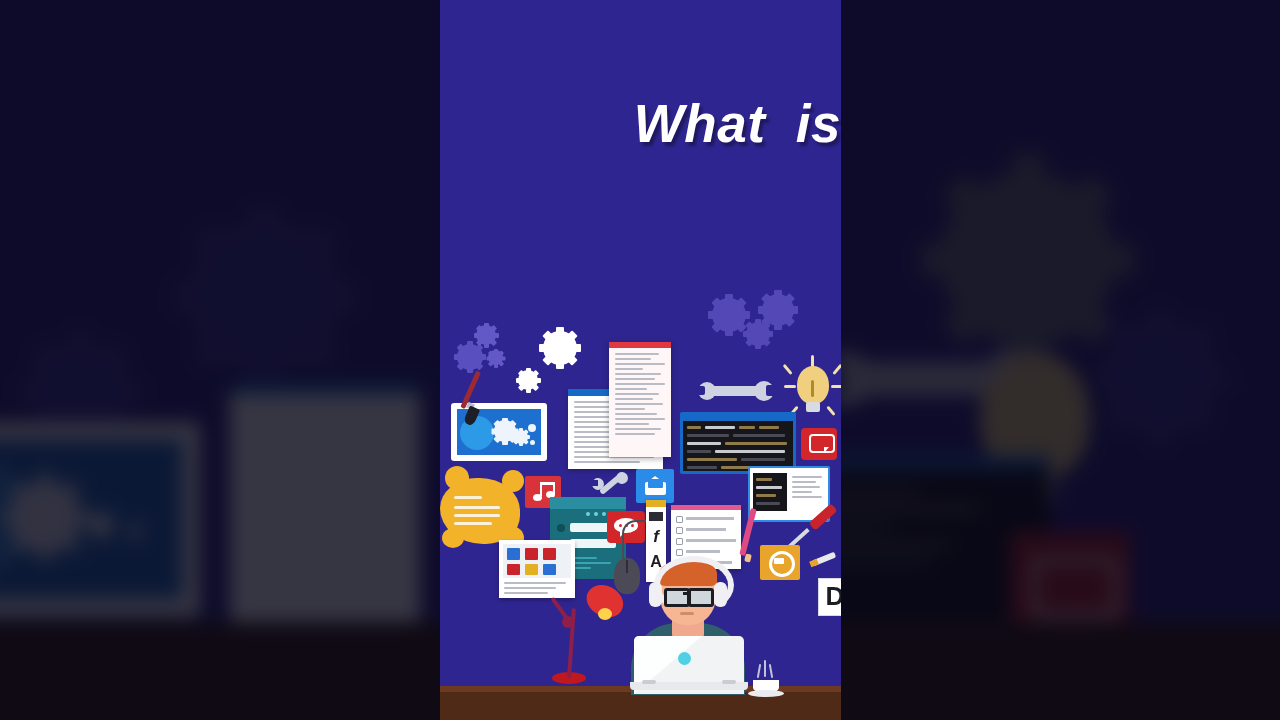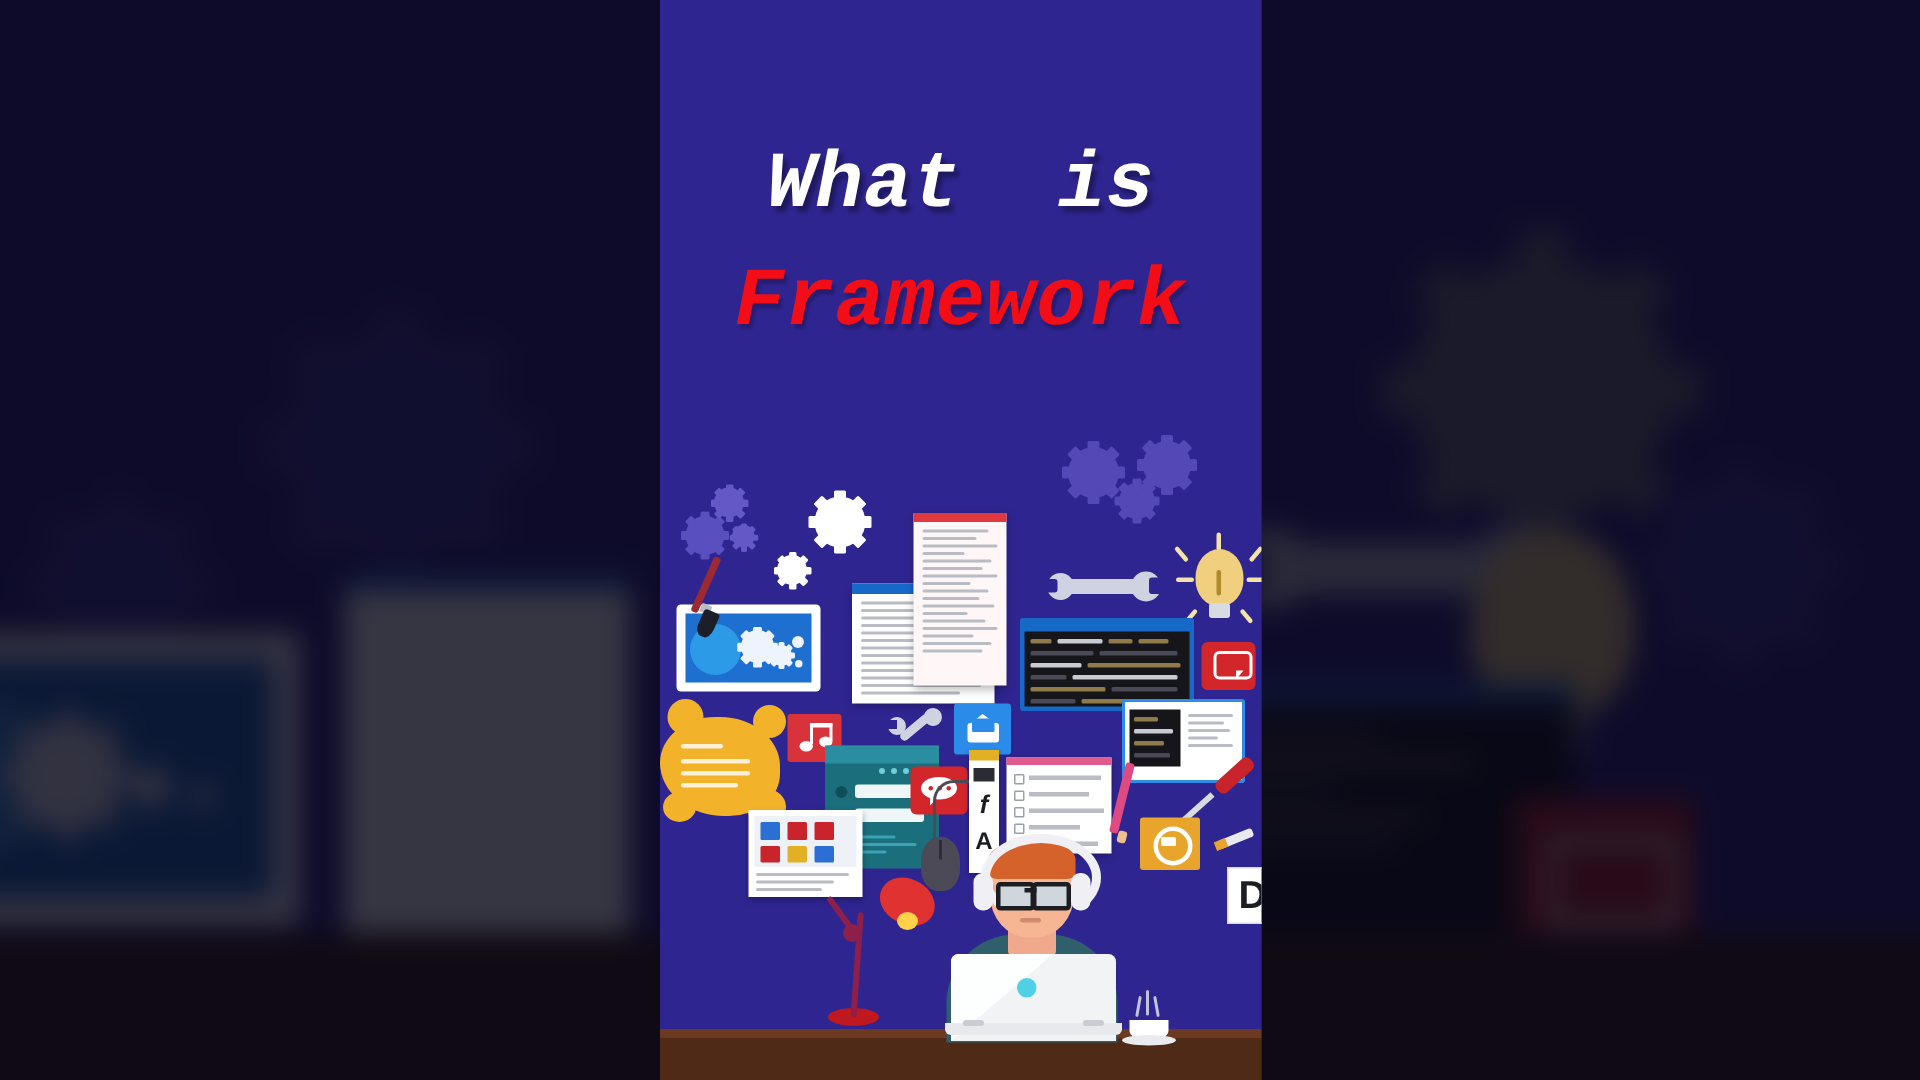--- a/index.html
+++ b/index.html
@@ -28,21 +28,21 @@
   }
 
   
   .panel{
     position:absolute;left:440px;top:0;width:401px;height:720px;
     overflow:hidden;background:#2f2590;
   }
   .panel-bg{position:absolute;inset:0;background:#2f2590;}
 
   
-  .title-wrap{position:absolute;left:0;top:96px;width:401px;text-align:center;z-index:40;font-family:Liberation Mono, monospace;}
+  .title-wrap{position:absolute;left:0;top:96px;width:401px;text-align:right;z-index:40;}
   .t-line{
     display:block;font-style:italic;font-weight:bold;
     letter-spacing:.5px;line-height:1.04;white-space:pre;
   }
   .t-white{
     font-size:53px;color:#ffffff;
     text-shadow:3px 4px 3px rgba(0,0,0,.35);
   }
   .t-red{
     font-size:55px;color:#f20d17;margin-top:22px;
@@ -231,21 +231,20 @@
       <div class="o" style="left:0;top:700px;width:1560px;height:176px;background:#3a2011;"></div>
     </div>
     <div class="backdrop-tint"></div>
   </div>
 
   <div class="panel">
     <div class="panel-bg"></div>
 
     <div class="title-wrap">
       <span class="t-line t-white">What  is</span>
-      <span class="t-line t-red">Framework</span>
     </div>
 
     <div class="desk">
       <div class="desk-top"></div>
     </div>
 
     <div class="gear" style="left:102px;top:14px;width:34px;height:34px;color:#ffffff;position:absolute;top:331px;left:103px;">
       <div class="ring"></div>
         <div class="hole" style="width:12px;height:12px;"></div>
       <i style="width:8px;height:42px;margin:-21px -4px;"></i>

